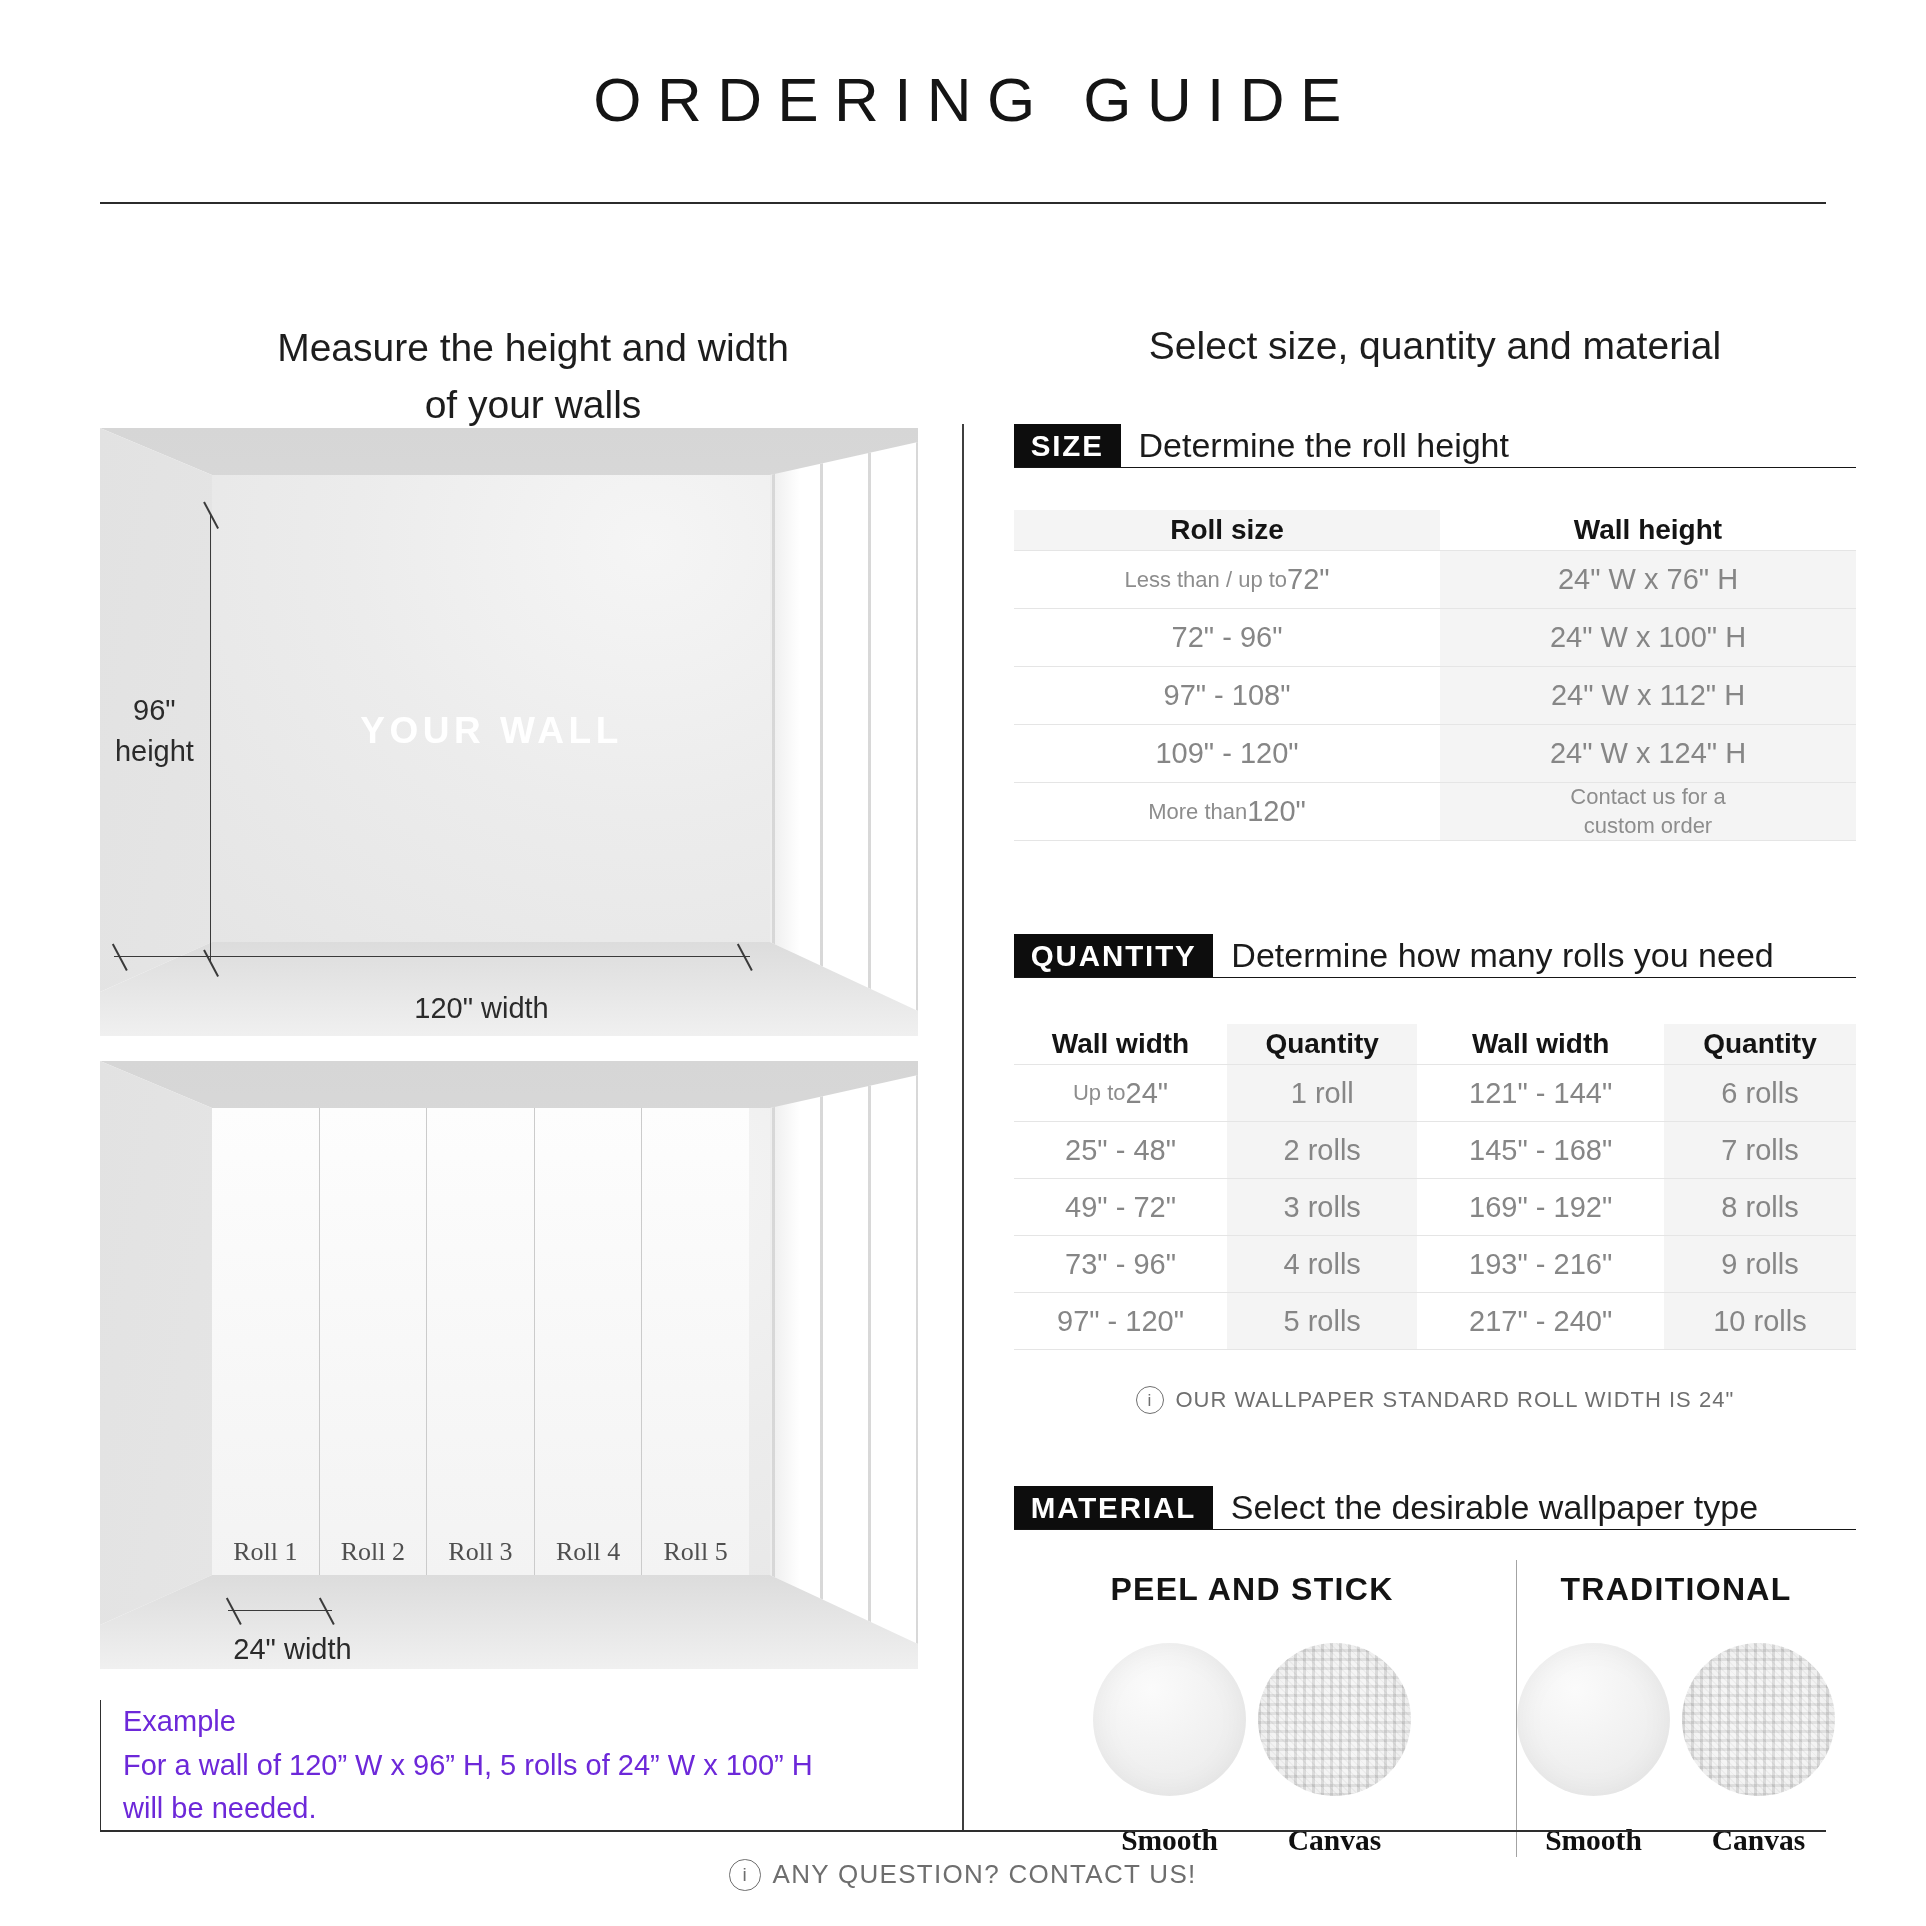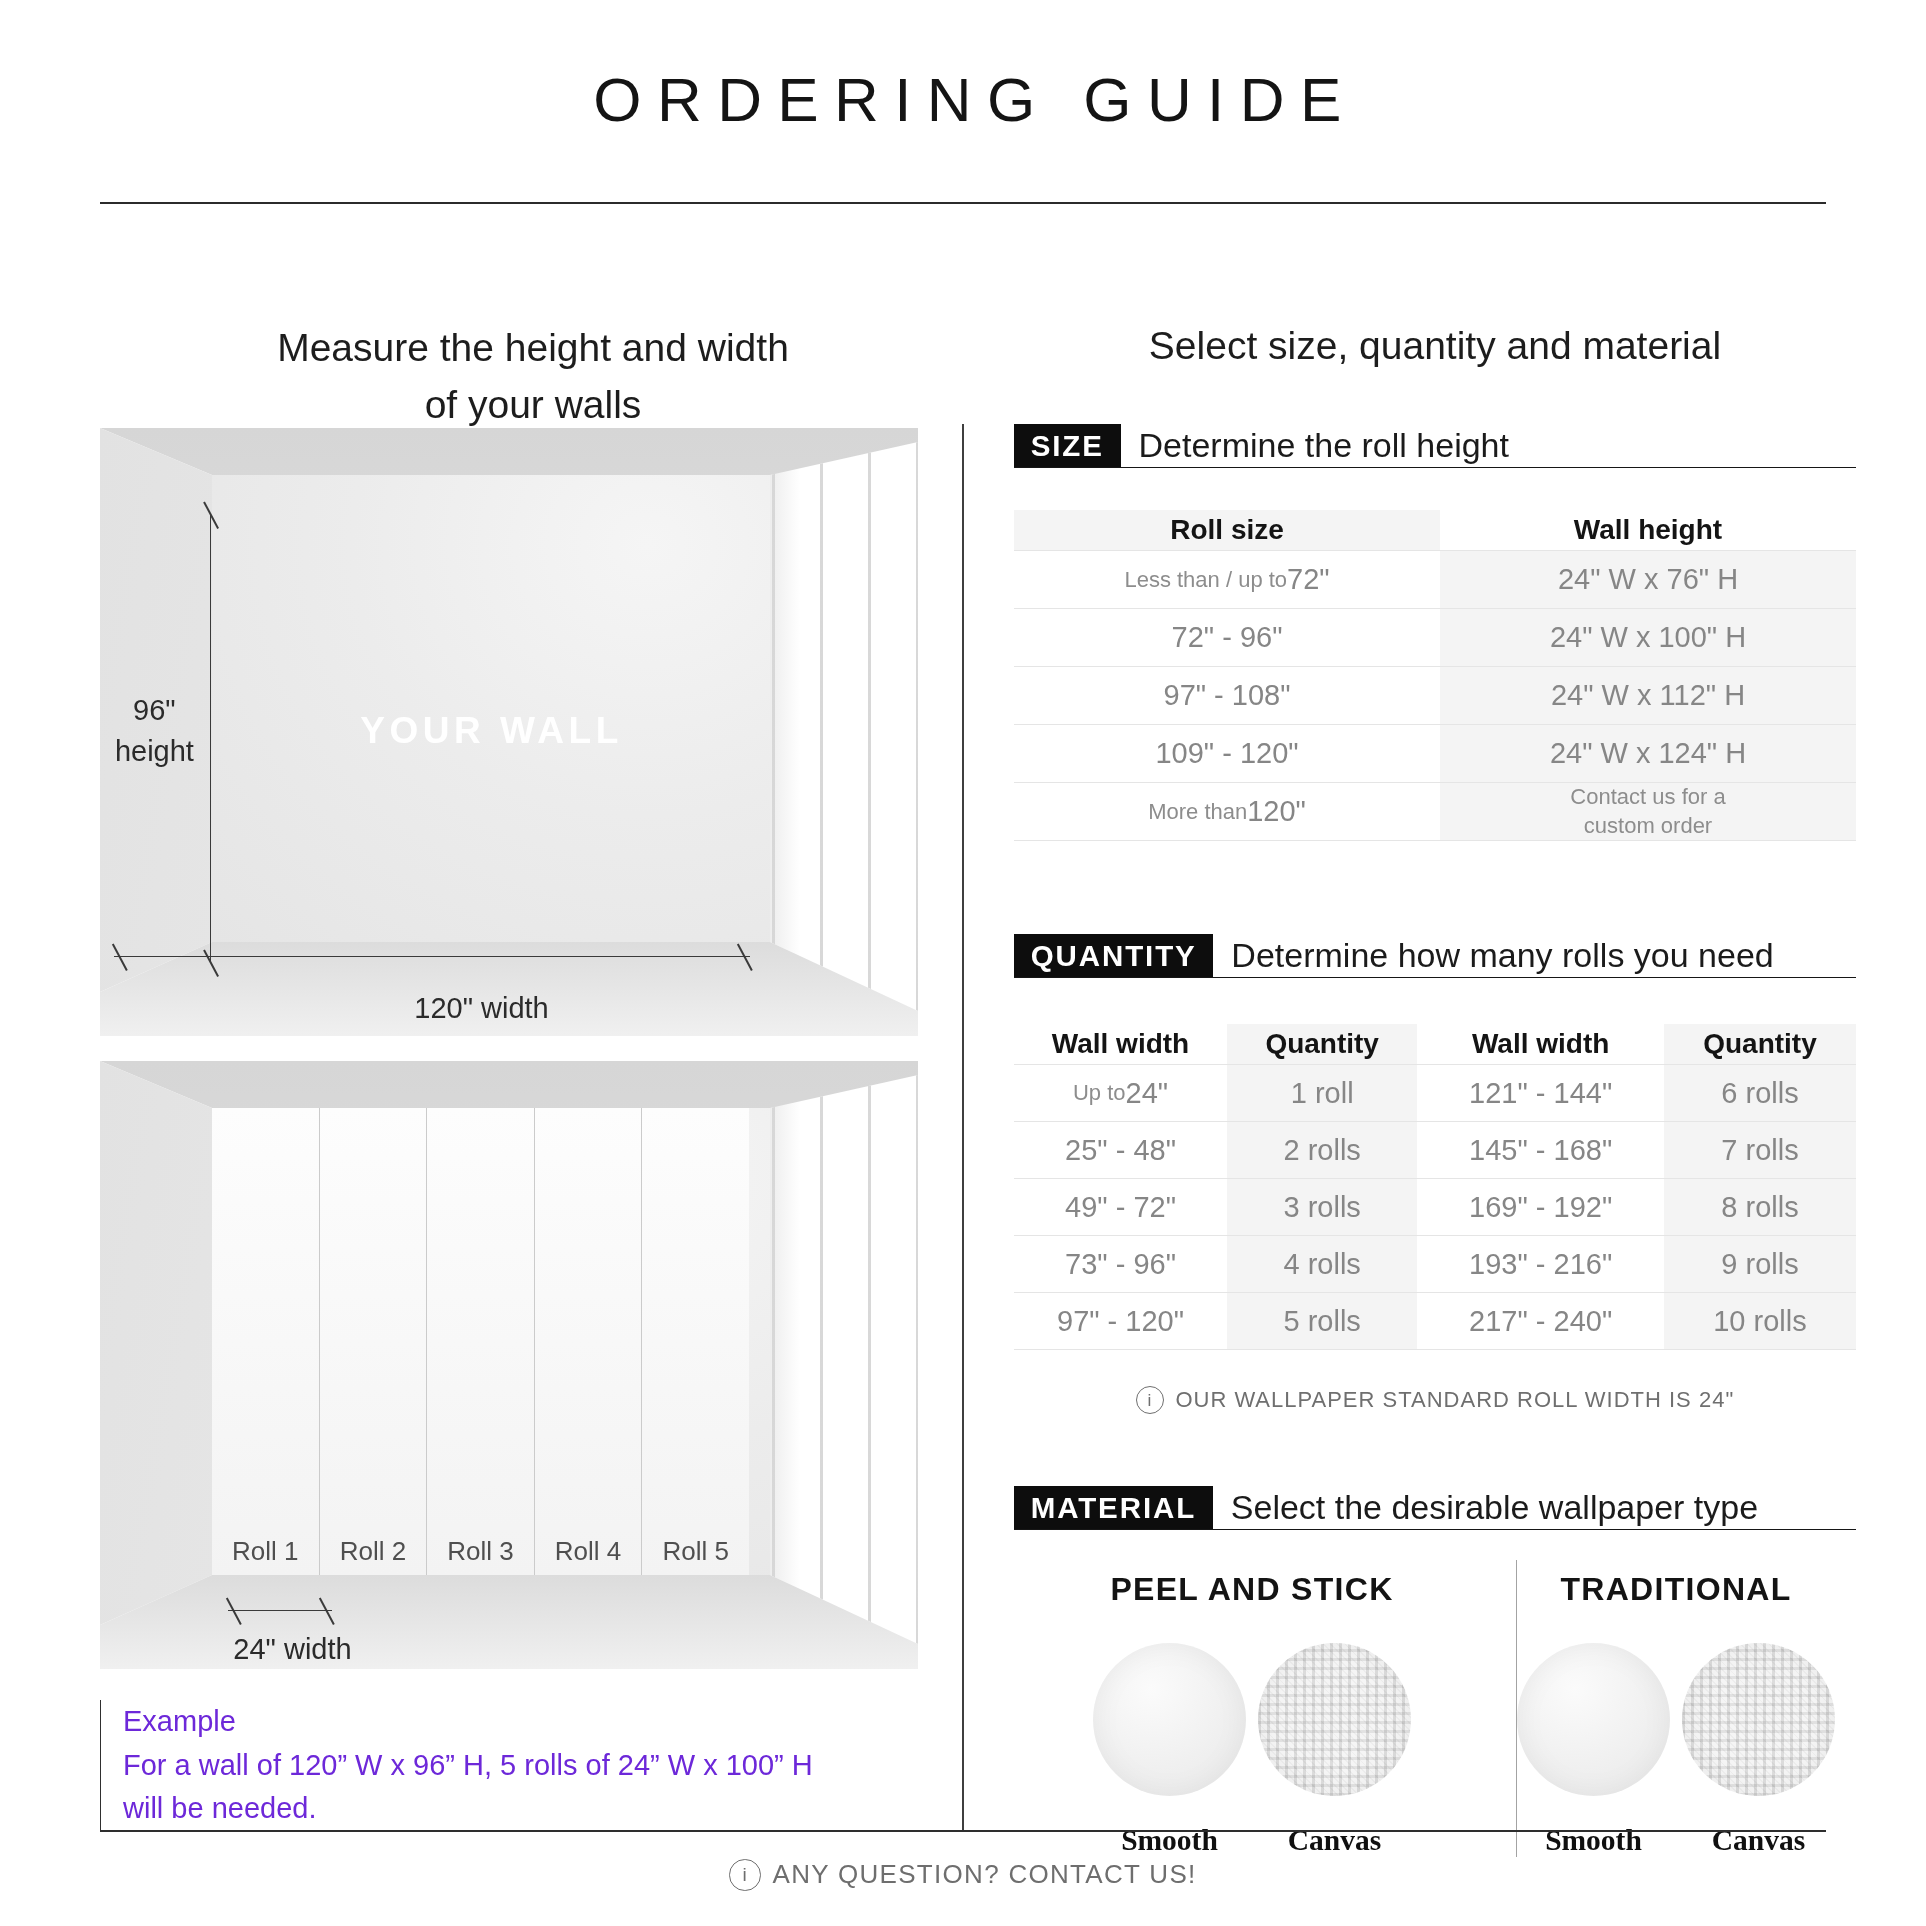--- a/index.html
+++ b/index.html
@@ -99,21 +99,21 @@
   .dim-h::before,.dim-h::after{content:"";position:absolute;top:50%;width:29.5px;height:1.9px;background:#3a3a3a;}
   .dim-h::before{left:-9px;transform:translateY(-50%) rotate(62deg);}
   .dim-h::after{right:-9px;transform:translateY(-50%) rotate(62deg);}
 
   .room-label{position:absolute;color:#2b2b2b;font-size:29px;line-height:1.4;text-align:center;}
   .your-wall{position:absolute;left:112px;top:282px;width:559px;text-align:center;
     font-size:37px;font-weight:700;letter-spacing:4.5px;color:#ffffff;}
 
   .roll-panels{position:absolute;left:112px;top:47px;width:537px;height:467px;display:flex;}
   .roll-panel{flex:1 1 0;background:linear-gradient(180deg,#fdfdfd 0%,#f3f3f3 100%);
-    display:flex;align-items:flex-end;justify-content:center;padding-bottom:7.7px;}
+    display:flex;align-items:flex-end;justify-content:center;padding-bottom:7.7px;font-family:Liberation Serif, serif;}
   .roll-panel + .roll-panel{border-left:1.3px solid #cbcbcb;}
   .roll-label{font-size:26px;color:#4f4f4f;}
 
   
   .example{position:absolute;left:100px;top:1700px;width:847px;border-left:1.9px solid #2f2f2f;
     padding-left:22px;font-size:29px;line-height:1.5;color:#6d28d9;}
 
   
   .bottom-rule{position:absolute;left:100px;right:100px;top:1830px;height:1.9px;background:#2e2e2e;}
   .footer{position:absolute;top:1859px;left:0;width:1926px;display:flex;align-items:center;

